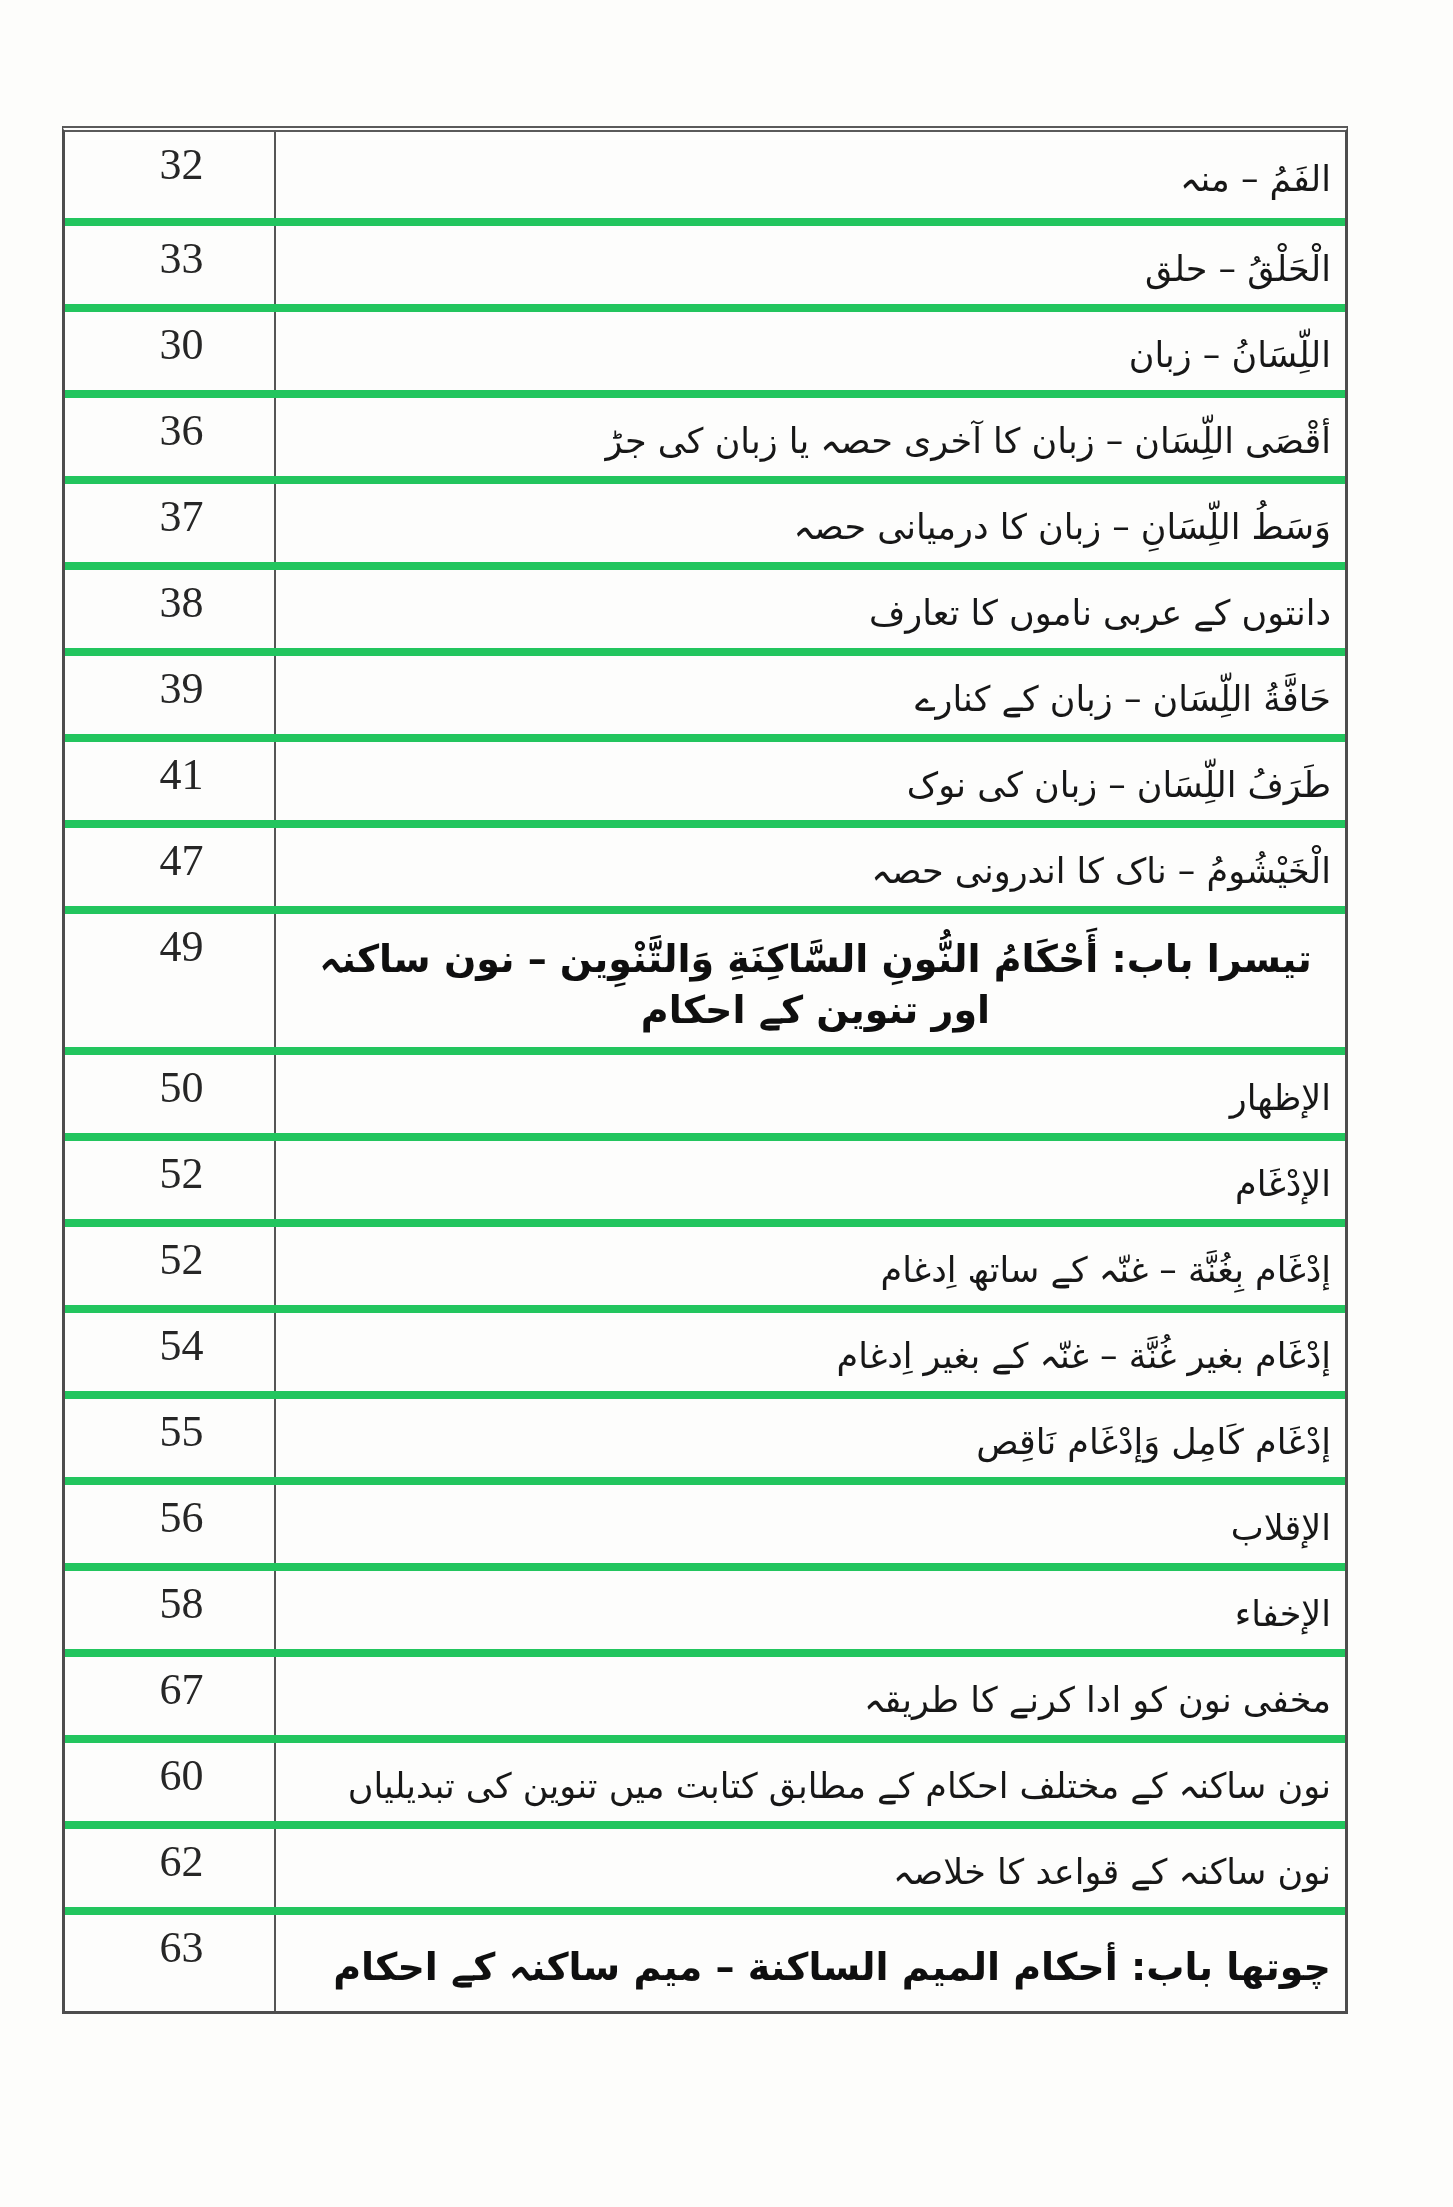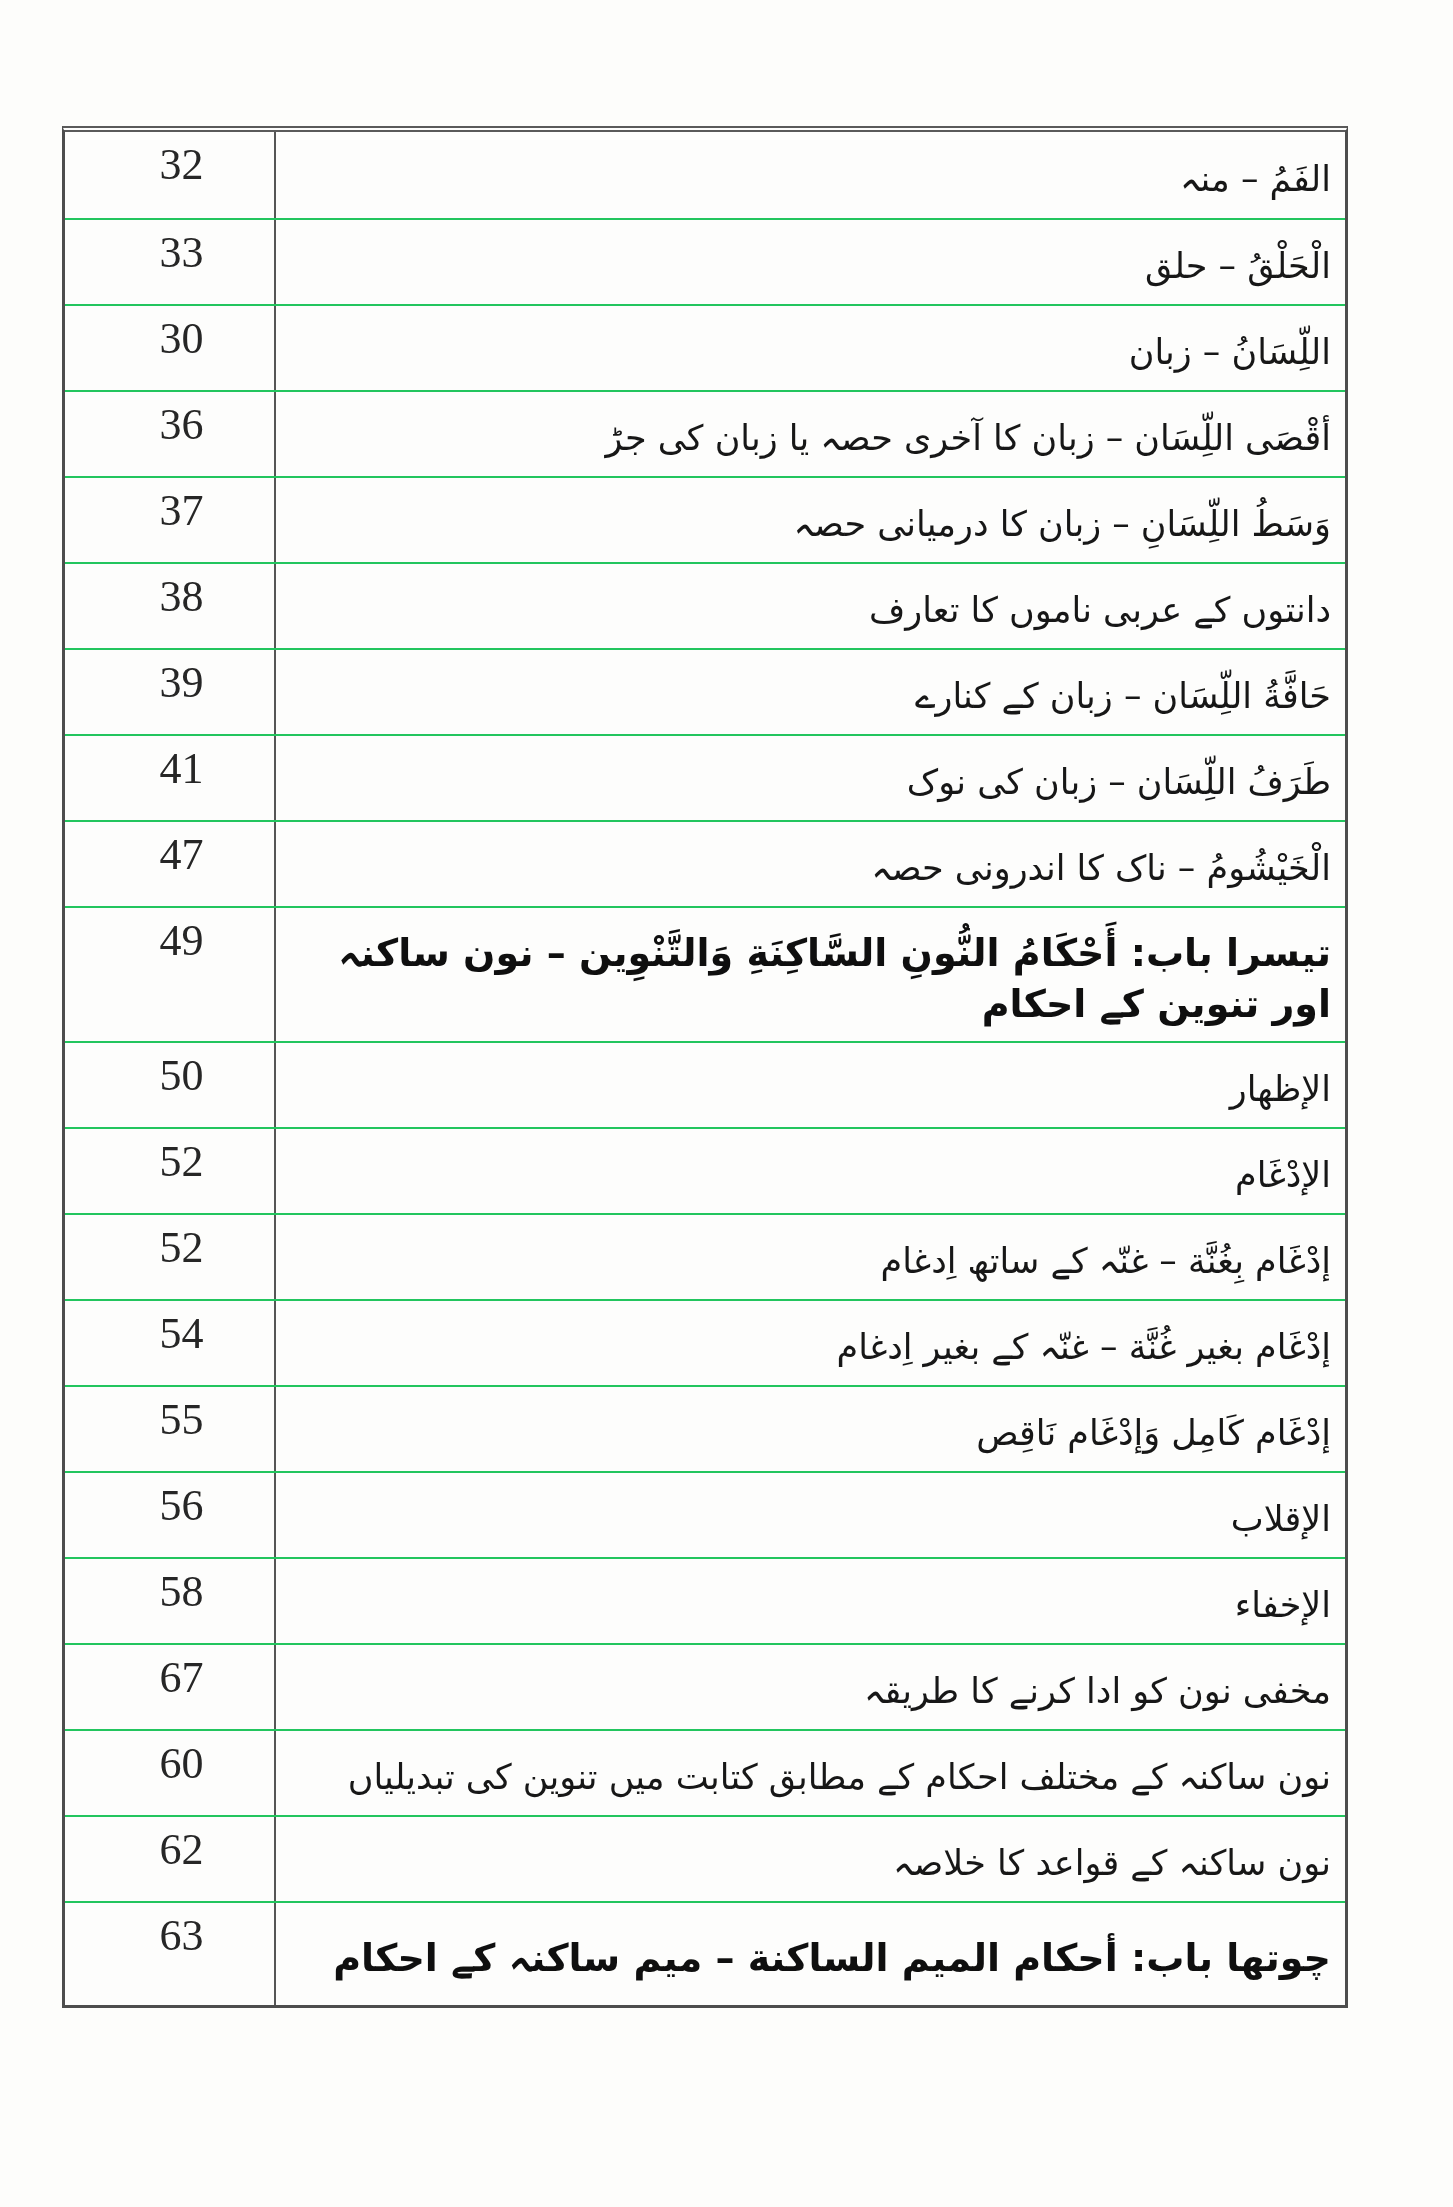--- a/index.html
+++ b/index.html
@@ -28,21 +28,21 @@
     top: 126px;
     width: 1286px;
     box-sizing: border-box;
     border: 3px solid #4d4d4d;
     border-top: 6px double #5a5a5a;
     background: #fdfdfc;
   }
   .row {
     display: flex;
     min-height: 86px;
-    border-top: 2px solid #22c55e;
+    border-top: 8px solid #22c55e;
     box-sizing: border-box;
   }
   .row:first-child {
     border-top: none;
   }
   .row.chapter {
     min-height: 104px;
   }
   .cell {
     box-sizing: border-box;
@@ -57,21 +57,21 @@
     padding-top: 10px;
     padding-left: 24px;
     font-family: "Liberation Serif", "DejaVu Serif", serif;
     font-size: 44px;
     line-height: 1.05;
     color: #262626;
   }
   .txt {
     flex: 1 1 auto;
     direction: rtl;
-    text-align: right;
+    text-align: center;
     display: flex;
     align-items: center;
     justify-content: flex-start; 
     padding: 20px 14px 10px 24px;
     font-family: "DejaVu Sans", sans-serif;
     font-size: 35px;
     line-height: 1.35;
     color: #171717;
   }
   .row.chapter .txt {

